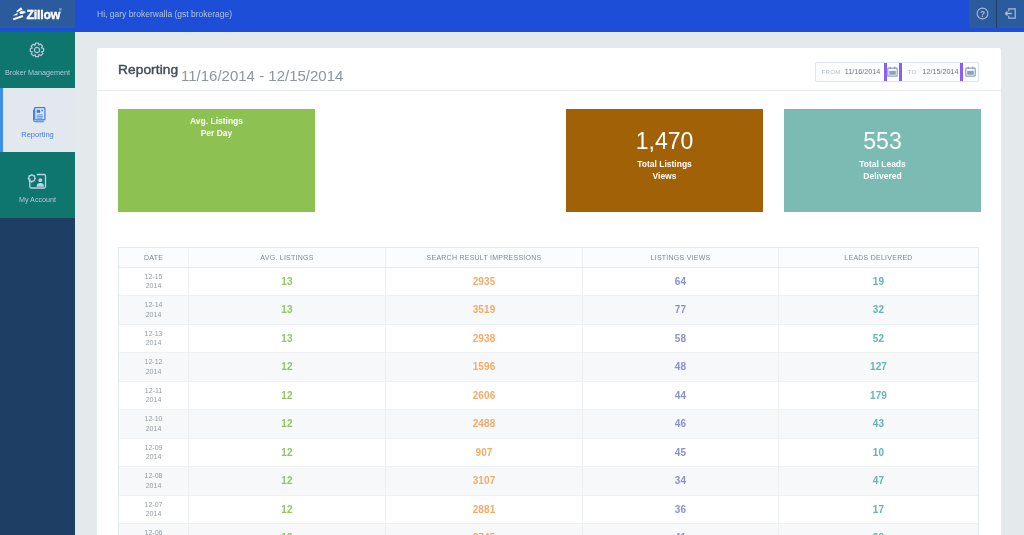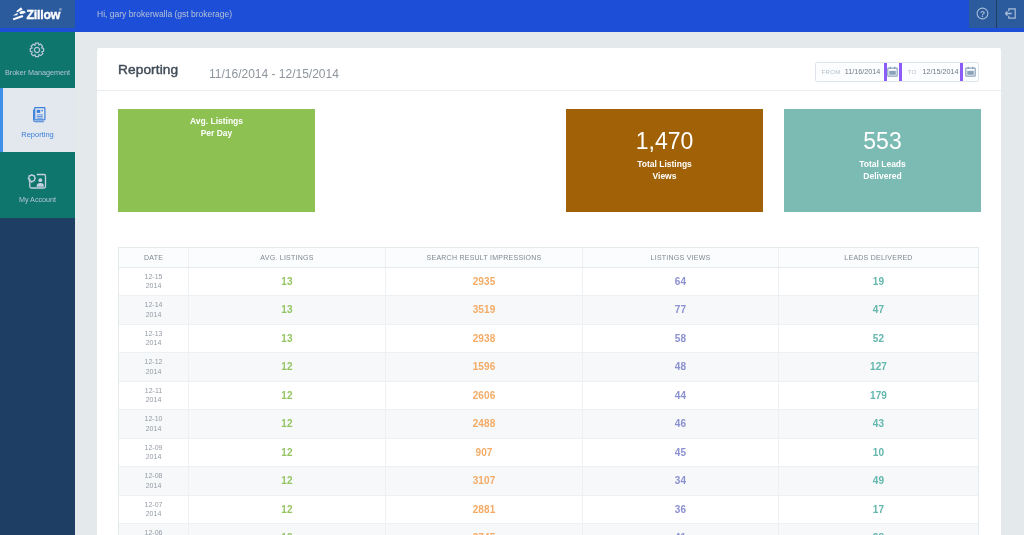--- a/index.html
+++ b/index.html
@@ -20,21 +20,21 @@
 .sitem { position:relative; width:75px; text-align:center; background:#0f766e; }
 .sitem .lbl { display:block; position:absolute; left:0; width:75px; font-size:7.2px; color:#b6c5d8; white-space:nowrap; }
 .sitem.active { background:#e2e8ee; }
 .sitem.active .stripe { position:absolute; left:0; top:0; width:3px; height:100%; background:#3d8fe8; }
 .sitem.active .lbl { color:#3c7ed9; font-size:7.5px; }
 
 
 .card { position:absolute; left:97px; top:48px; width:904px; height:500px; background:#ffffff; border-radius:2px 2px 0 0; }
 .cardhead { position:absolute; left:0; top:0; width:100%; height:43px; border-bottom:1px solid #e9edf0; }
 .rep { position:absolute; left:21px; top:14px; font-size:13.7px; font-weight:normal; color:#414c57; letter-spacing:0.1px; -webkit-text-stroke:0.45px #414c57; }
-.sub { position:absolute; left:84px; top:19.2px; font-size:12px; color:#8d959e;margin-left:28px; }
+.sub { position:absolute; left:84px; top:19.2px; font-size:15px; color:#8d959e; }
 
 
 .dr { position:absolute; right:22.5px; top:14px; height:19.5px; display:flex; align-items:stretch; border:1px solid #dfe5ea; background:#fcfdfe; border-radius:2px; }
 .dr .cell { display:flex; align-items:center; border-right:3px solid #8b5cf6; }
 .dr .cell:last-child { border-right:none; }
 .dr .lab { font-size:6px; color:#b3bfca; letter-spacing:0.4px; }
 .dr .val { font-size:7.2px; color:#6f7a86; }
 .dr .cfrom { width:71px; } .dr .cfrom .lab { margin-left:6px; margin-right:4px; }
 .dr .cto { width:61px; } .dr .cto .lab { margin-left:6px; margin-right:6px; }
 .dr .cal { width:15px; justify-content:center; }
@@ -195,21 +195,21 @@
       <div class="tc c2 v vg">13</div>
         <div class="tc c3 v vo">2935</div>
         <div class="tc c4 v vp">64</div>
         <div class="tc c5 v vt">19</div>
     </div>
     <div class="trow alt">
       <div class="tc c1 date">12-14<br>2014</div>
       <div class="tc c2 v vg">13</div>
         <div class="tc c3 v vo">3519</div>
         <div class="tc c4 v vp">77</div>
-        <div class="tc c5 v vt">47</div>
+        <div class="tc c5 v vt">32</div>
     </div>
     <div class="trow">
       <div class="tc c1 date">12-13<br>2014</div>
       <div class="tc c2 v vg">13</div>
         <div class="tc c3 v vo">2938</div>
         <div class="tc c4 v vp">58</div>
         <div class="tc c5 v vt">52</div>
     </div>
     <div class="trow alt">
       <div class="tc c1 date">12-12<br>2014</div>
@@ -237,21 +237,21 @@
       <div class="tc c2 v vg">12</div>
         <div class="tc c3 v vo">907</div>
         <div class="tc c4 v vp">45</div>
         <div class="tc c5 v vt">10</div>
     </div>
     <div class="trow alt">
       <div class="tc c1 date">12-08<br>2014</div>
       <div class="tc c2 v vg">12</div>
         <div class="tc c3 v vo">3107</div>
         <div class="tc c4 v vp">34</div>
-        <div class="tc c5 v vt">49</div>
+        <div class="tc c5 v vt">47</div>
     </div>
     <div class="trow">
       <div class="tc c1 date">12-07<br>2014</div>
       <div class="tc c2 v vg">12</div>
         <div class="tc c3 v vo">2881</div>
         <div class="tc c4 v vp">36</div>
         <div class="tc c5 v vt">17</div>
     </div>
     <div class="trow alt">
       <div class="tc c1 date">12-06<br>2014</div>

